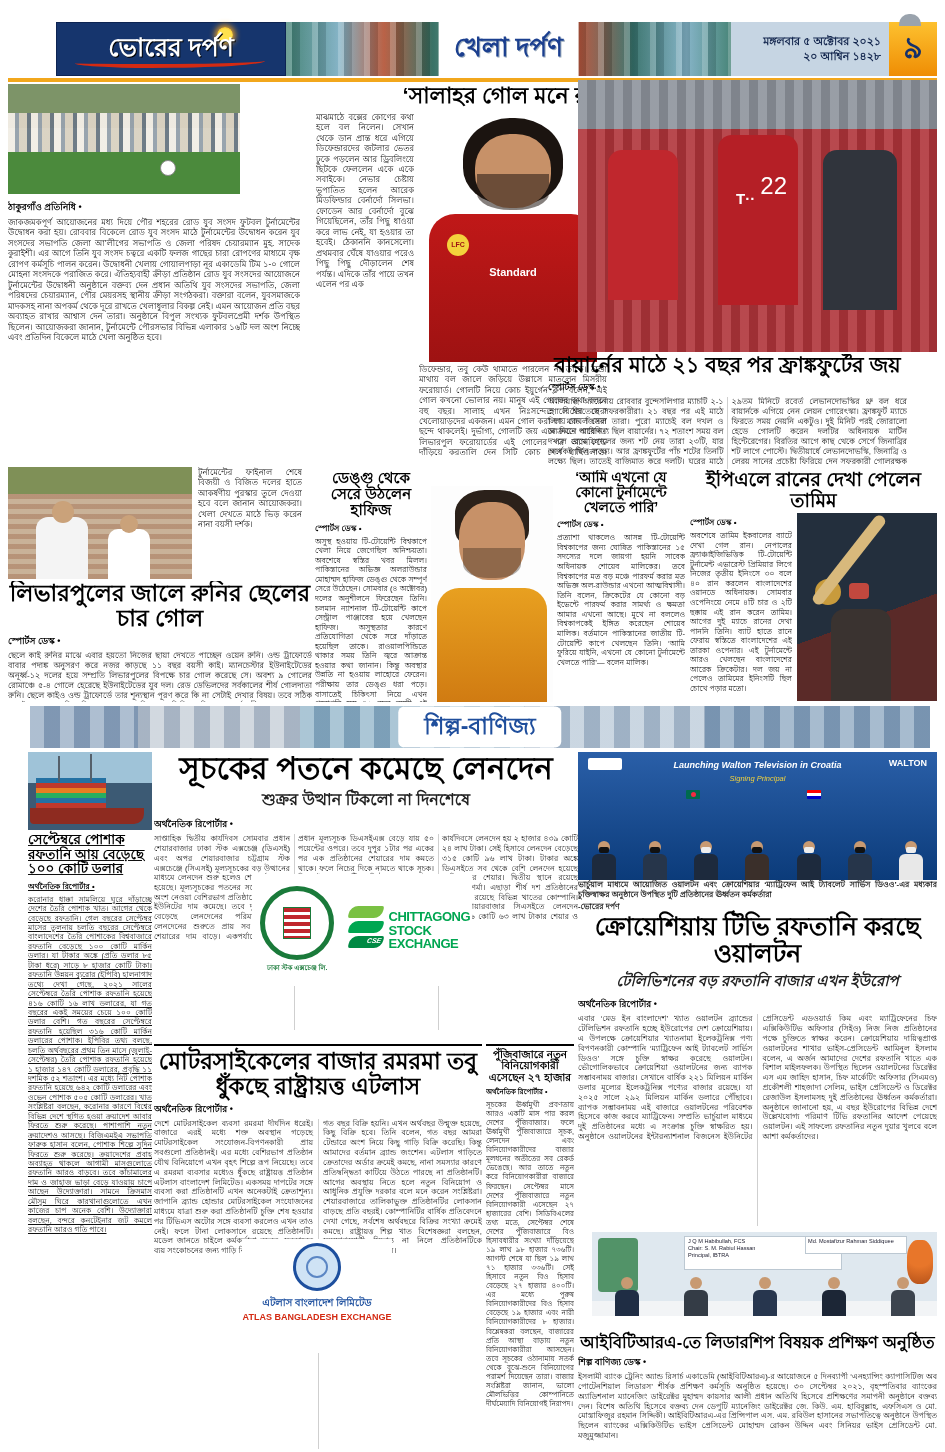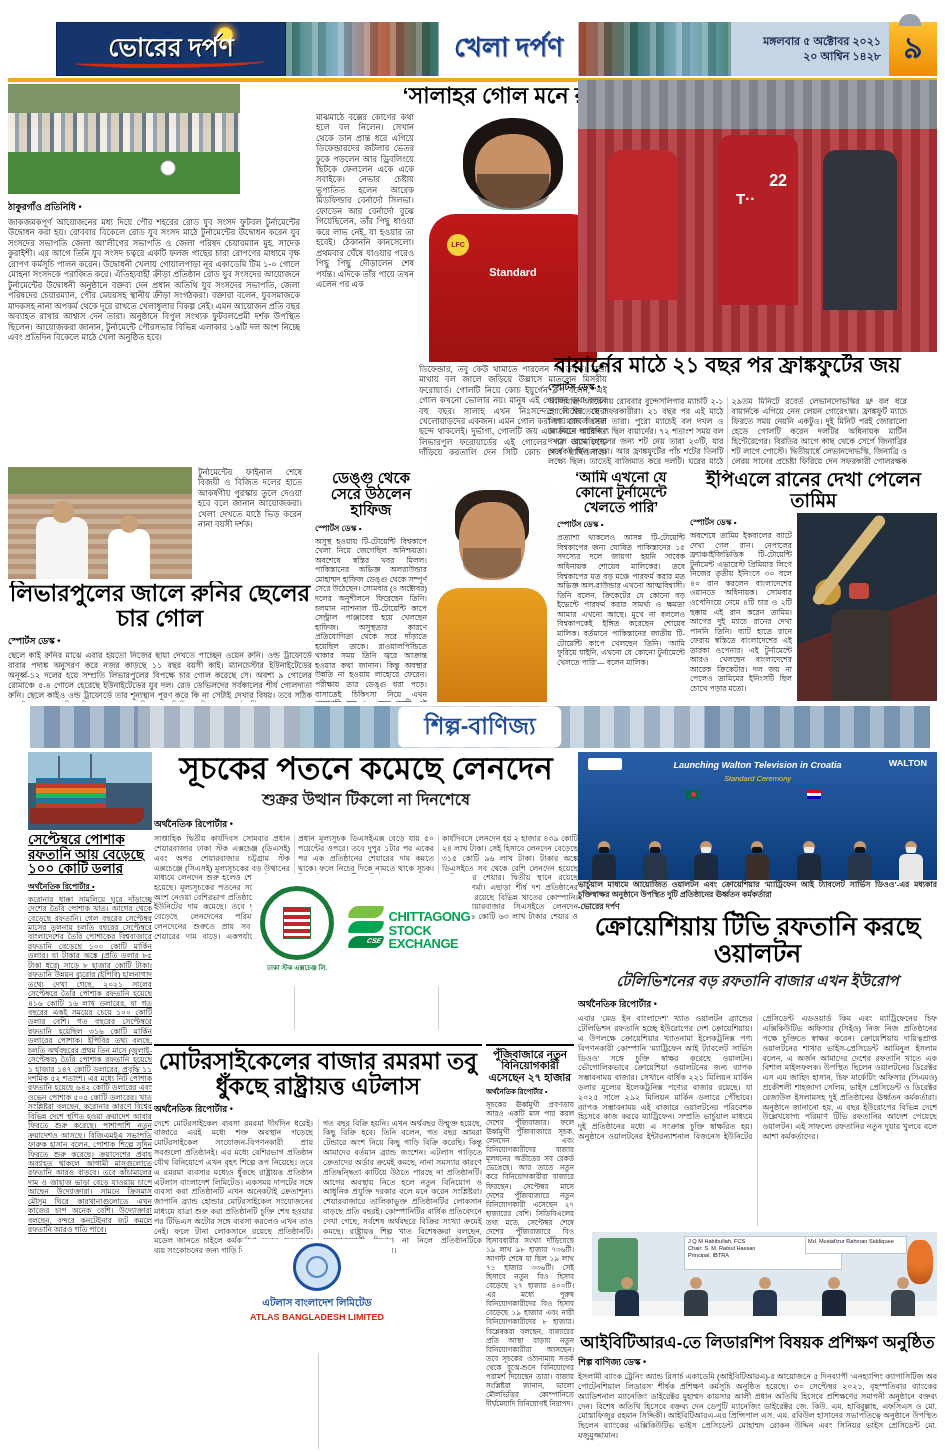--- a/index.html
+++ b/index.html
@@ -106,21 +106,21 @@
     </div>
   </section>
 
   <div class="photo" style="left:578px;top:80px;width:359px;height:272px;
        background:linear-gradient(180deg,#8d939c 0 18%,#b0343a 18% 100%);">
     <div style="position:absolute;inset:0;background:repeating-linear-gradient(90deg,rgba(255,255,255,.10) 0 9px,rgba(0,0,0,.10) 9px 18px);"></div>
     <div style="position:absolute;left:30px;top:70px;width:70px;height:150px;border-radius:14px 14px 0 0;background:#c0272d;"></div>
     <div style="position:absolute;left:140px;top:55px;width:80px;height:170px;border-radius:14px 14px 0 0;background:#b51f26;"></div>
     <div style="position:absolute;right:40px;top:70px;width:74px;height:160px;border-radius:14px 14px 0 0;background:#30343c;"></div>
     <div style="position:absolute;left:158px;top:110px;color:#fff;font-weight:bold;font-size:15px;">T··</div>
-    <div style="position:absolute;right:150px;top:92px;color:#fff;font-weight:bold;font-size:16px;">22</div>
+    <div style="position:absolute;right:150px;top:92px;color:#fff;font-weight:normal;font-size:24px;">22</div>
   </div>
 
   <section class="art" style="left:548px;top:354px;width:359px;height:130px;">
     <h2 class="hl" style="font-size:21px;">বায়ার্নের মাঠে ২১ বছর পর ফ্রাঙ্কফুর্টের জয়</h2>
     <div class="byline">স্পোর্টস ডেস্ক •</div>
     <div class="bodytx colrule" style="column-count:2;column-gap:8px;height:72px;overflow:hidden;font-size:8px;">আলিয়াঞ্জ অ্যারেনায় রোববার বুন্দেসলিগার ম্যাচটি ২-১ গোলে জিতেছে সফরকারীরা। ২১ বছর পর এই মাঠে লিগ ম্যাচ জিতল তারা। পুরো ম্যাচেই বল দখল ও আক্রমণে আধিপত্য ছিল বায়ার্নের। ৭২ শতাংশ সময় বল দখলে রেখে গোলের জন্য শট নেয় তারা ২৩টি, যার অর্ধেকই ছিল লক্ষ্যে। আর ফ্রাঙ্কফুর্টের পাঁচ শটের তিনটি লক্ষ্যে ছিল। তাতেই বাজিমাত করে দলটি। ঘরের মাঠে ২৯তম মিনিটে রবের্ত লেভানদোভস্কির থ্রু বল ধরে বায়ার্নকে এগিয়ে নেন লেয়ন গোরেৎস্কা। ফ্রাঙ্কফুর্ট ম্যাচে ফিরতে সময় নেয়নি একটুও। দুই মিনিট পরই জোরালো হেডে গোলটি করেন দলটির অধিনায়ক মার্টিন হিন্টেরেগের। বিরতির আগে কাছ থেকে সের্গে জিনাব্রির শট লাগে পোস্টে। দ্বিতীয়ার্ধে লেভানদোভস্কি, জিনাব্রি ও লেরয় সানের প্রচেষ্টা ফিরিয়ে দেন সফরকারী গোলরক্ষক কেভিন ট্র্যাপ। নির্ধারিত সময়ের সাত মিনিট বাকি থাকতে ফ্রাঙ্কফুর্টের জয়সূচক গোলটি করেন ফিলিপ কস্টিচ। ২০১৯ সালের নভেম্বরের পর ঘরের মাঠে হারল বায়ার্ন, এবারের বুন্দেসলিগায় প্রথম। আর ফ্রাঙ্কফুর্ট পেল প্রথম জয়। সাত ম্যাচে পাঁচ জয় ও এক ড্রয়ে ১৬ পয়েন্ট নিয়ে শীর্ষেই আছে বায়ার্ন মিউনিখ।</div>
   </section>
 
   <div class="photo" style="left:8px;top:467px;width:184px;height:112px;
        background:linear-gradient(180deg,#7f9057 0 24%,#c9b298 24% 100%);">
@@ -224,36 +224,36 @@
   </section>
 
   <section class="art" style="left:154px;top:1044px;width:328px;height:408px;border-top:2px solid #000;padding-top:3px;">
     <h2 class="hl" style="font-size:23px;">মোটরসাইকেলের বাজার রমরমা তবু ধুঁকছে রাষ্ট্রায়ত্ত এটলাস</h2>
     <div class="byline">অর্থনৈতিক রিপোর্টার •</div>
     <div style="position:relative;height:330px;overflow:hidden;">
       <div class="bodytx colrule" style="column-count:2;column-gap:10px;font-size:7.8px;height:330px;">দেশে মোটরসাইকেল ব্যবসা রমরমা দীর্ঘদিন ধরেই। বাজারে এরই মধ্যে শক্ত অবস্থান গড়েছে মোটরসাইকেল সংযোজন-বিপণনকারী প্রায় সবগুলো প্রতিষ্ঠানই। এর মধ্যে বেশিরভাগ প্রতিষ্ঠান যৌথ বিনিয়োগে এখন বৃহৎ শিল্পে রূপ নিয়েছে। তবে এ রমরমা ব্যবসার মধ্যেও ধুঁকছে রাষ্ট্রায়ত্ত প্রতিষ্ঠান এটলাস বাংলাদেশ লিমিটেড। একসময় দাপটের সঙ্গে ব্যবসা করা প্রতিষ্ঠানটি এখন অনেকটাই ক্রেতাশূন্য। জাপানি ব্র্যান্ড হোন্ডার মোটরসাইকেল সংযোজনের মাধ্যমে যাত্রা শুরু করা প্রতিষ্ঠানটি চুক্তি শেষ হওয়ার পর টিভিএস অটোর সঙ্গে ব্যবসা করলেও এখন তাও নেই। ফলে টানা লোকসানে রয়েছে প্রতিষ্ঠানটি। মডেল জানতে চাইলে কর্মকর্তারা বলেন, সরকারের ব্যয় সংকোচনের জন্য গাড়ি বিক্রি বন্ধ হয়েছিল। ফলে গত বছর বিক্রি হয়নি। এখন অর্থবছর উন্মুক্ত হয়েছে, কিছু বিক্রি হবে। তিনি বলেন, গত বছর আমরা টেন্ডারে অংশ নিয়ে কিছু গাড়ি বিক্রি করেছি। কিন্তু আমাদের বর্তমান ব্র্যান্ড জংশেন। এটলাস গাড়িতে ক্রেতাদের অর্ডার ক্রমেই কমছে, নানা সমস্যার কারণে প্রতিদ্বন্দ্বিতা কাটিয়ে উঠতে পারছে না প্রতিষ্ঠানটি। আগের অবস্থায় নিতে হলে নতুন বিনিয়োগ ও আধুনিক প্রযুক্তি দরকার বলে মনে করেন সংশ্লিষ্টরা। শেয়ারবাজারে তালিকাভুক্ত প্রতিষ্ঠানটির লোকসান বাড়ছে প্রতি বছরই। কোম্পানিটির বার্ষিক প্রতিবেদনে দেখা গেছে, সর্বশেষ অর্থবছরে বিক্রির সংখ্যা ক্রমেই কমছে। রাষ্ট্রায়ত্ত শিল্প খাত বিশেষজ্ঞরা বলছেন, সময়োপযোগী সিদ্ধান্ত না নিলে প্রতিষ্ঠানটিকে টিকিয়ে রাখা কঠিন হবে।</div>
       <div style="position:absolute;left:88px;top:120px;width:150px;height:110px;background:#fff;text-align:center;padding-top:4px;">
         <div class="atlas-circle"></div>
         <div style="font-size:10px;font-weight:bold;color:#1d4f9e;margin-top:4px;">এটলাস বাংলাদেশ লিমিটেড</div>
-        <div style="font-size:9px;font-weight:bold;color:#d42a12;">ATLAS BANGLADESH LIMITED</div>
+        <div style="font-size:9px;font-weight:bold;color:#d42a12;">ATLAS BANGLADESH EXCHANGE</div>
       </div>
     </div>
   </section>
 
   <section class="art" style="left:486px;top:1044px;width:88px;height:408px;border-top:2px solid #000;padding-top:3px;">
     <h2 class="hl" style="font-size:10.5px;">পুঁজিবাজারে নতুন বিনিয়োগকারী এসেছেন ২৭ হাজার</h2>
     <div class="byline" style="font-size:7px;">অর্থনৈতিক রিপোর্টার •</div>
     <div class="bodytx" style="font-size:7.2px;height:352px;overflow:hidden;">সূচকের ঊর্ধ্বমুখী প্রবণতায় আরও একটি মাস পার করল দেশের পুঁজিবাজার। ফলে ঊর্ধ্বমুখী পুঁজিবাজারে সূচক, লেনদেন এবং বিনিয়োগকারীদের বাজার মূলধনের অতীতের সব রেকর্ড ভেঙেছে। আর তাতে নতুন করে বিনিয়োগকারীরা বাজারে ফিরছেন। সেপ্টেম্বর মাসে দেশের পুঁজিবাজারে নতুন বিনিয়োগকারী এসেছেন ২৭ হাজারের বেশি। সিডিবিএলের তথ্য মতে, সেপ্টেম্বর শেষে দেশের পুঁজিবাজারে বিও হিসাবধারীর সংখ্যা দাঁড়িয়েছে ১৯ লাখ ৯৮ হাজার ৭৩৬টি। আগস্ট শেষে যা ছিল ১৯ লাখ ৭১ হাজার ৩৩৬টি। সেই হিসাবে নতুন বিও হিসাব বেড়েছে ২৭ হাজার ৪০০টি। এর মধ্যে পুরুষ বিনিয়োগকারীদের বিও হিসাব বেড়েছে ১৯ হাজার এবং নারী বিনিয়োগকারীদের ৮ হাজার। বিশ্লেষকরা বলছেন, বাজারের প্রতি আস্থা বাড়ায় নতুন বিনিয়োগকারীরা আসছেন। তবে সূচকের ওঠানামায় সতর্ক থেকে বুঝে-শুনে বিনিয়োগের পরামর্শ দিয়েছেন তারা। বাজার সংশ্লিষ্টরা জানান, ভালো মৌলভিত্তির কোম্পানিতে দীর্ঘমেয়াদি বিনিয়োগই নিরাপদ।</div>
   </section>
 
   <section class="art" style="left:578px;top:752px;width:359px;height:700px;">
     <div class="photo" style="position:relative;width:359px;height:128px;background:linear-gradient(180deg,#2a5fa8,#0b3b7a);">
       <div style="position:absolute;left:10px;top:6px;width:34px;height:12px;background:#fff;border-radius:2px;"></div>
       <div style="position:absolute;left:50%;top:8px;transform:translateX(-50%);color:#fff;font-size:9px;font-style:italic;font-weight:bold;white-space:nowrap;">Launching Walton Television in Croatia</div>
-      <div style="position:absolute;left:50%;top:22px;transform:translateX(-50%);color:#f3d23c;font-size:7.5px;font-style:italic;">Standard Ceremony</div>
+      <div style="position:absolute;left:50%;top:22px;transform:translateX(-50%);color:#f3d23c;font-size:7.5px;font-style:italic;">Signing Principal</div>
       <div style="position:absolute;right:10px;top:6px;color:#fff;font-size:9px;font-weight:bold;">WALTON</div>
       <div style="position:absolute;left:108px;top:38px;width:14px;height:9px;background:#006a4e;border-radius:1px;">
           <span style="display:block;width:5px;height:5px;border-radius:50%;background:#f42a41;margin:2px auto 0;"></span>
         </div>
       <div style="position:absolute;right:116px;top:38px;width:14px;height:9px;background:linear-gradient(180deg,#ff0000 0 33%,#fff 33% 66%,#0000c8 66% 100%);border-radius:1px;"></div>
       <div style="position:absolute;left:0;right:0;bottom:0;height:62px;display:flex;justify-content:space-around;align-items:flex-end;">
         <div class="person">
             <div class="p-head"></div>
             <div class="p-mask"></div>
             <div class="p-torso"></div>

